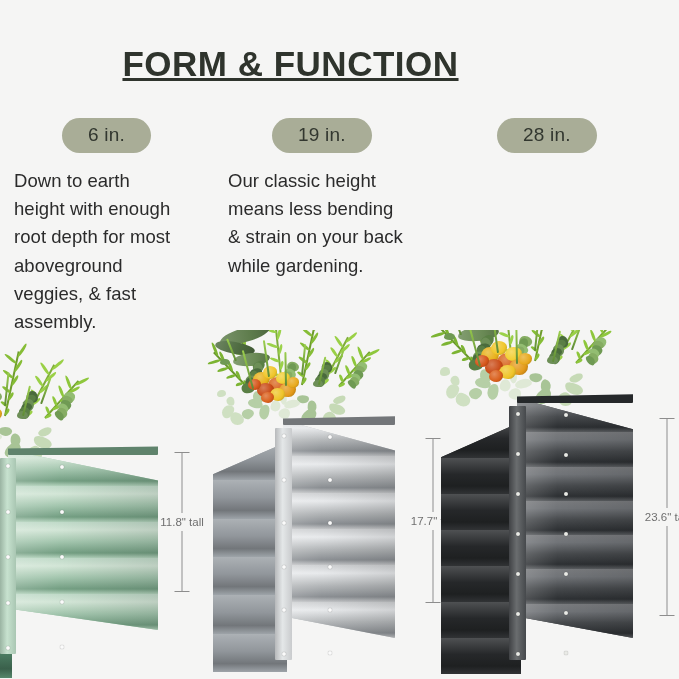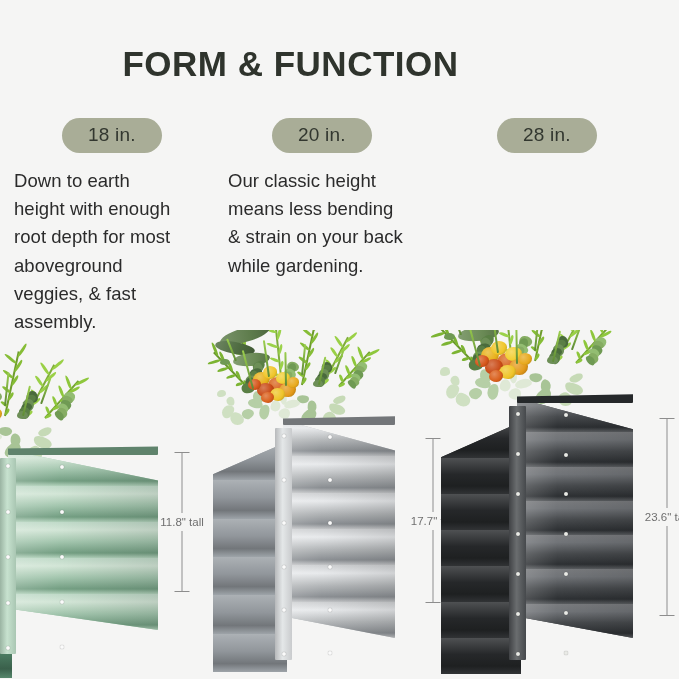--- a/index.html
+++ b/index.html
@@ -12,20 +12,21 @@
   }
   .page{position:relative;width:679px;height:679px;background:#f5f5f4;}
 
   
   .title{
     position:absolute;top:44px;left:0;width:581px;
     text-align:center;
     font-size:35px;font-weight:bold;
     letter-spacing:0.5px;
     color:#2f342d;
+    text-decoration:underline;
   }
 
   
   .cols{position:absolute;top:118px;left:0;width:679px;height:230px;}
   .col{position:absolute;top:0;width:200px;}
   .col-0{left:14px;}
   .col-1{left:228px;}
   .col-2{left:453px;}
 
   .pill{
@@ -114,33 +115,33 @@
 <body>
 
 <div class="page">
 
   <div class="title">FORM &amp; FUNCTION</div>
 
   <div class="cols">
 
     <div class="col col-0">
       <div class="pill-wrap pw-0">
-        <span class="pill">18 in.</span>
+        <span class="pill">6 in.</span>
       </div>
       <div class="body-text">Down to earth
 height with enough
 root depth for most
 aboveground
 veggies, &amp; fast
 assembly.</div>
     </div>
 
     <div class="col col-1">
       <div class="pill-wrap pw-1">
-        <span class="pill">20 in.</span>
+        <span class="pill">19 in.</span>
       </div>
       <div class="body-text">Our classic height
 means less bending
 &amp; strain on your back
 while gardening.</div>
     </div>
 
     <div class="col col-2">
       <div class="pill-wrap pw-2">
         <span class="pill">28 in.</span>

